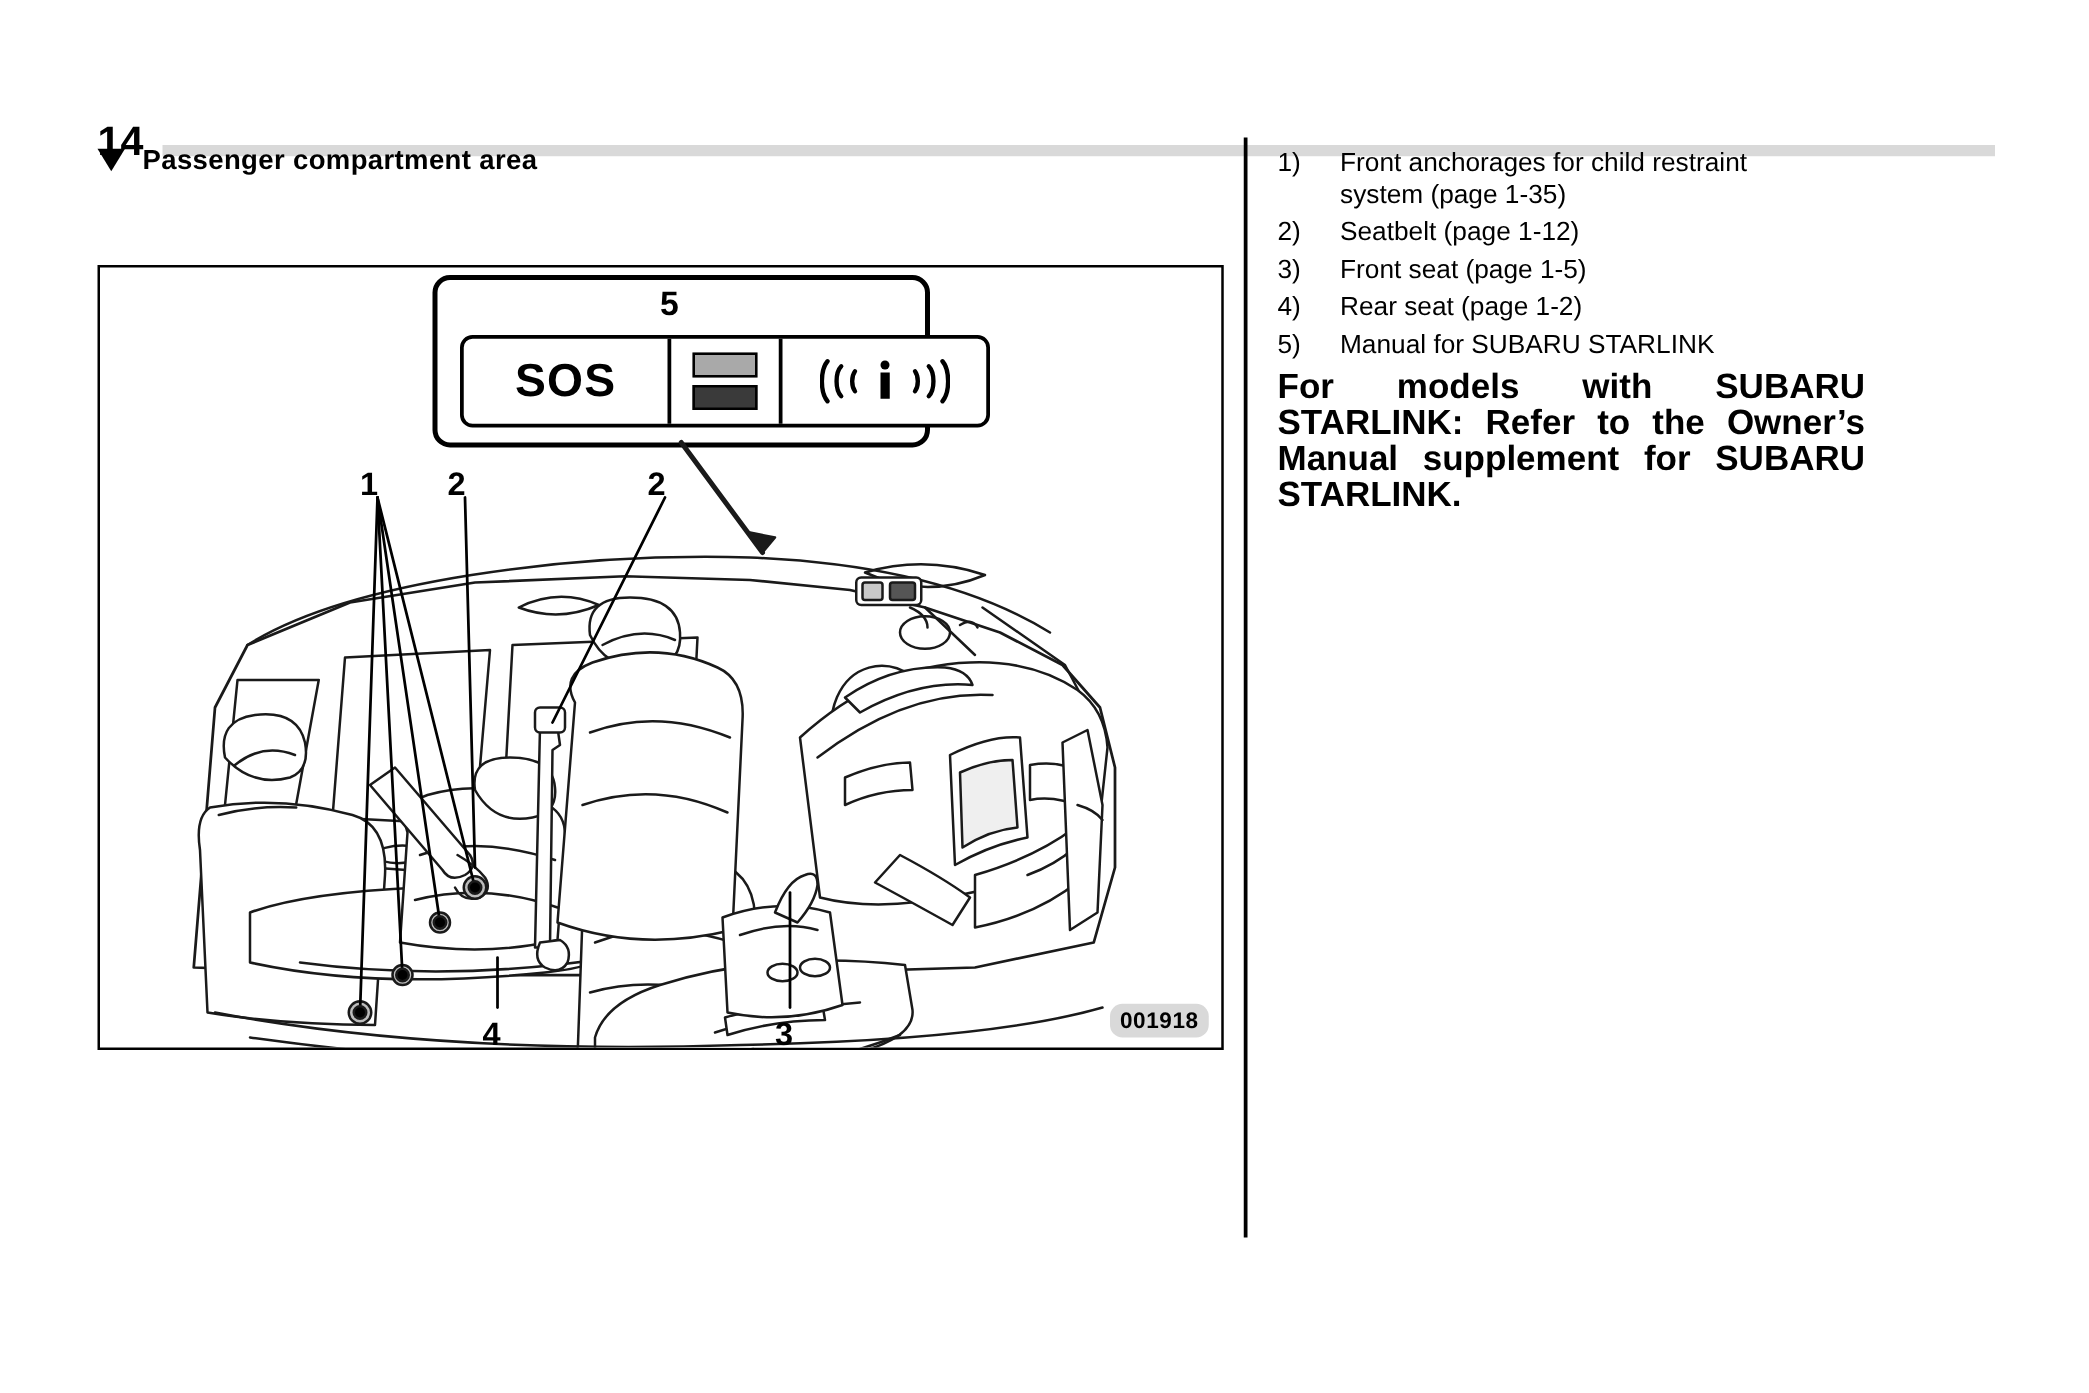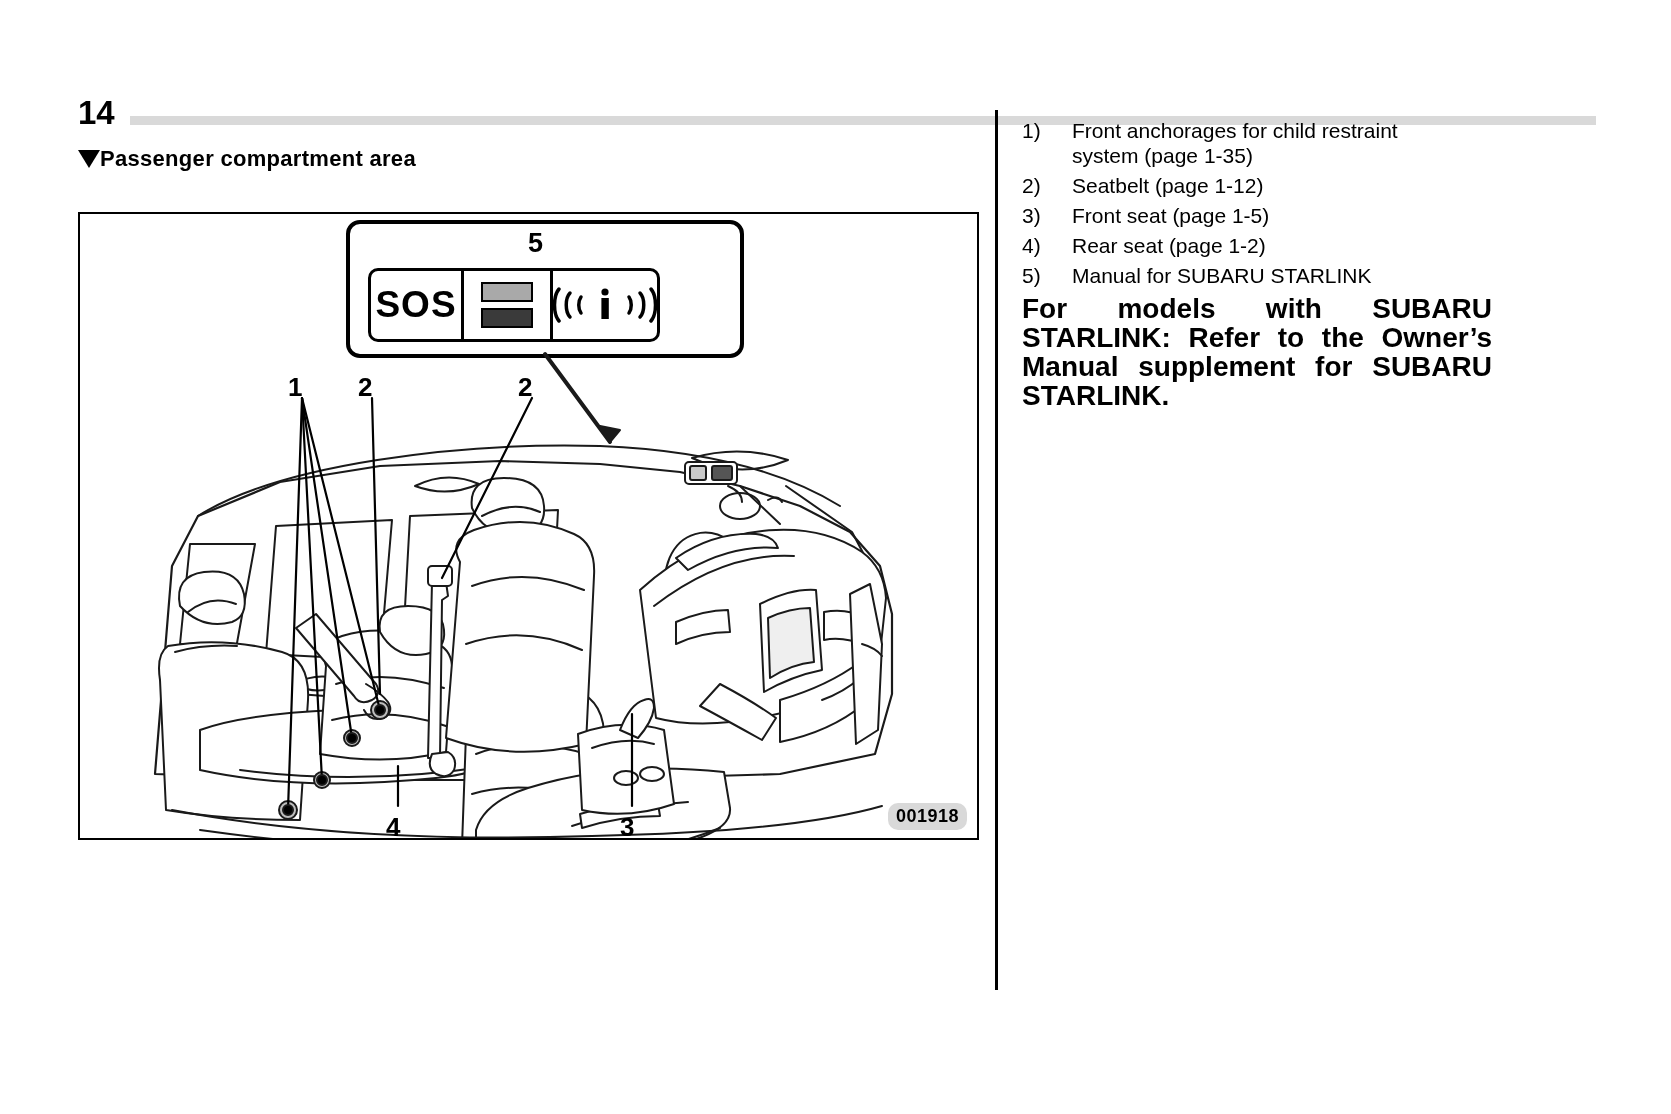--- a/index.html
+++ b/index.html
@@ -63,22 +63,22 @@
     display: inline-block;
   }
   .section-title .title-text {
     font-size: 29px;
     font-weight: bold;
     letter-spacing: 0.5px;
   }
   .subsection-title {
     display: flex;
     align-items: center;
-    gap: 0;
-    margin-top: 36px;
+    gap: 14px;
+    margin-top: 5px;
   }
   .tri-bullet {
     width: 0;
     height: 0;
     border-left: 11px solid transparent;
     border-right: 11px solid transparent;
     border-top: 18px solid #000;
     display: inline-block;
   }
   .subsection-title .title-text {
@@ -132,21 +132,21 @@
     position: absolute;
     left: 182px;
     top: 8px;
     font-size: 27px;
     font-weight: bold;
   }
   .btn-row {
     position: absolute;
     left: 22px;
     top: 48px;
-    width: 292px;
+    width: 424px;
     height: 74px;
     border: 3px solid #000;
     border-radius: 10px;
     box-sizing: border-box;
     display: flex;
     align-items: stretch;
     background: #fff;
   }
   .btn-cell {
     flex: 1 1 0;

